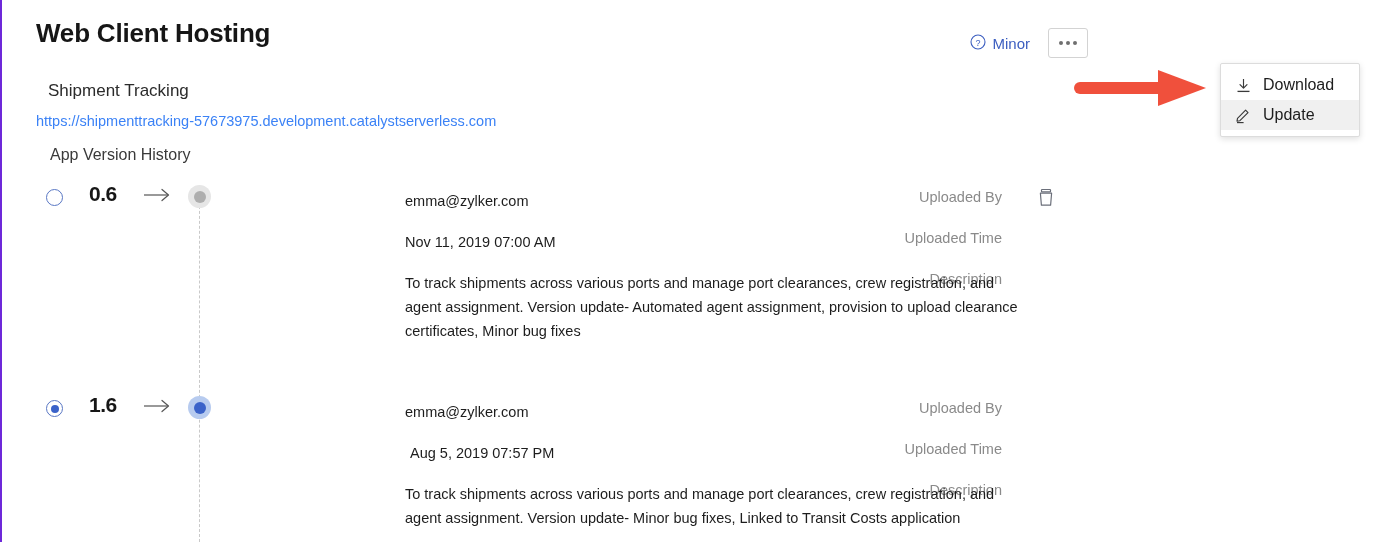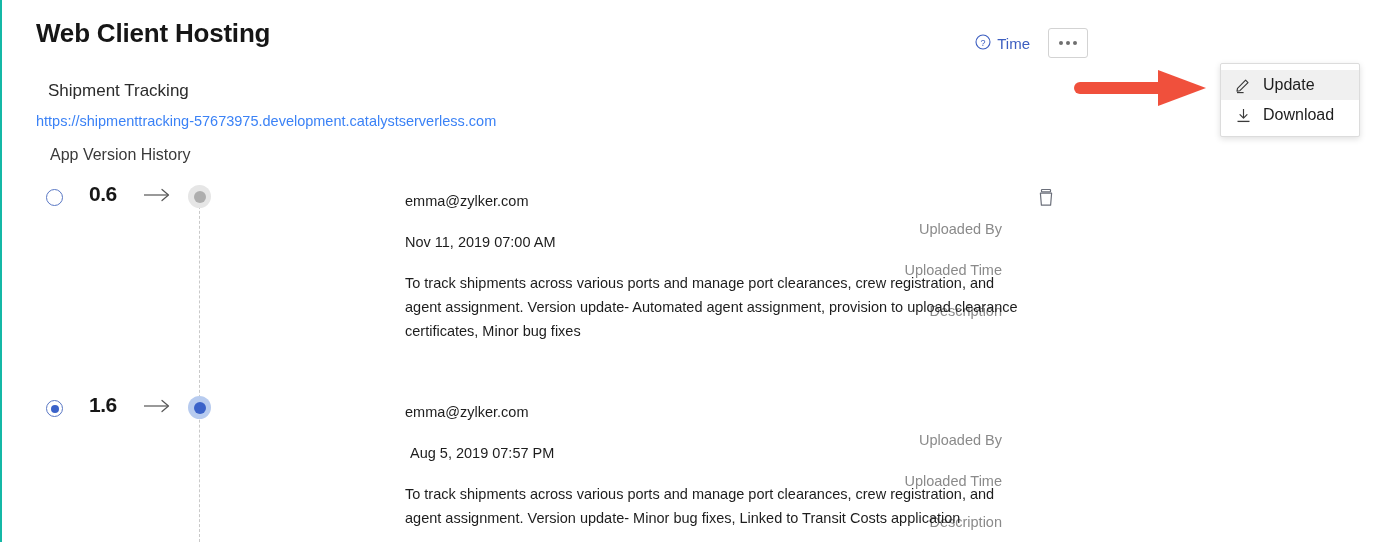--- a/index.html
+++ b/index.html
@@ -11,21 +11,21 @@
     background: #ffffff;
     font-family: "Liberation Sans", sans-serif;
     -webkit-font-smoothing: antialiased;
   }
 
   .page {
     position: relative;
     width: 1120px;
     height: 542px;
     background: #ffffff;
-    border-left: 2px solid #14b8a6;
+    border-left: 2px solid #6d28d9;
   }
 
   
   .page-title {
     position: absolute;
     left: 34px;
     top: 18px;
     font-size: 26px;
     font-weight: bold;
     color: #161616;
@@ -214,21 +214,20 @@
 
   .field-row { position: absolute; left: 0; width: 1000px; }
   .field-label {
     position: absolute;
     right: 0;
     top: 0;
     width: 289px;
     text-align: right;
     font-size: 14.5px;
     color: #8a8a8a;
-    margin-top: 32px;
   }
   .field-value {
     position: absolute;
     left: 403px;
     top: 0;
     width: 620px;
     font-size: 14.5px;
     color: #1d1d1d;
     line-height: 24px;
   }
@@ -251,50 +250,50 @@
   <div class="page-title">Web Client Hosting</div>
 
   <div class="header-actions">
     <a class="help-link">
       <span class="help-icon">
         <svg width="16" height="16" viewBox="0 0 16 16">
           <circle cx="8" cy="8" r="7" fill="none" stroke="#3c5ec0" stroke-width="1.1"></circle>
           <text x="8" y="11.6" font-size="9" font-family="Liberation Sans, sans-serif" fill="#3c5ec0" text-anchor="middle">?</text>
         </svg>
       </span>
-      <span>Time</span>
+      <span>Minor</span>
     </a>
 
     <div class="more-button">
       <span class="dot"></span>
       <span class="dot"></span>
       <span class="dot"></span>
     </div>
   </div>
 
   <div class="dropdown">
-    <div class="dropdown-item is-hover">
-      <span class="mi">
-        <svg width="17" height="17" viewBox="0 0 17 17">
-          <path d="M2.5 11.3 L10.6 3.2 L13.0 5.6 L4.9 13.7 L2.0 14.2 Z" fill="none" stroke="#3a3a3a" stroke-width="1.15" stroke-linejoin="round"></path>
-          <line x1="2.0" y1="15.6" x2="8.6" y2="15.6" stroke="#3a3a3a" stroke-width="1.15"></line>
-        </svg>
-      </span>
-      <span>Update</span>
-    </div>
     <div class="dropdown-item">
       <span class="mi">
         <svg width="17" height="17" viewBox="0 0 17 17">
           <line x1="8.5" y1="2" x2="8.5" y2="10.6" stroke="#3a3a3a" stroke-width="1.15"></line>
           <path d="M5.0 7.6 L8.5 11.2 L12.0 7.6" fill="none" stroke="#3a3a3a" stroke-width="1.15" stroke-linecap="round" stroke-linejoin="round"></path>
           <line x1="2.5" y1="14.4" x2="14.5" y2="14.4" stroke="#3a3a3a" stroke-width="1.3"></line>
         </svg>
       </span>
       <span>Download</span>
     </div>
+    <div class="dropdown-item is-hover">
+      <span class="mi">
+        <svg width="17" height="17" viewBox="0 0 17 17">
+          <path d="M2.5 11.3 L10.6 3.2 L13.0 5.6 L4.9 13.7 L2.0 14.2 Z" fill="none" stroke="#3a3a3a" stroke-width="1.15" stroke-linejoin="round"></path>
+          <line x1="2.0" y1="15.6" x2="8.6" y2="15.6" stroke="#3a3a3a" stroke-width="1.15"></line>
+        </svg>
+      </span>
+      <span>Update</span>
+    </div>
   </div>
 
   <div class="annotation-arrow">
     <svg width="140" height="42" viewBox="0 0 140 42">
       <g>
         <rect x="2" y="14" width="96" height="12" rx="6" fill="#f0503c"></rect>
         <path d="M86 2 L134 20 L86 38 Z" fill="#f0503c"></path>
       </g>
     </svg>
   </div>

